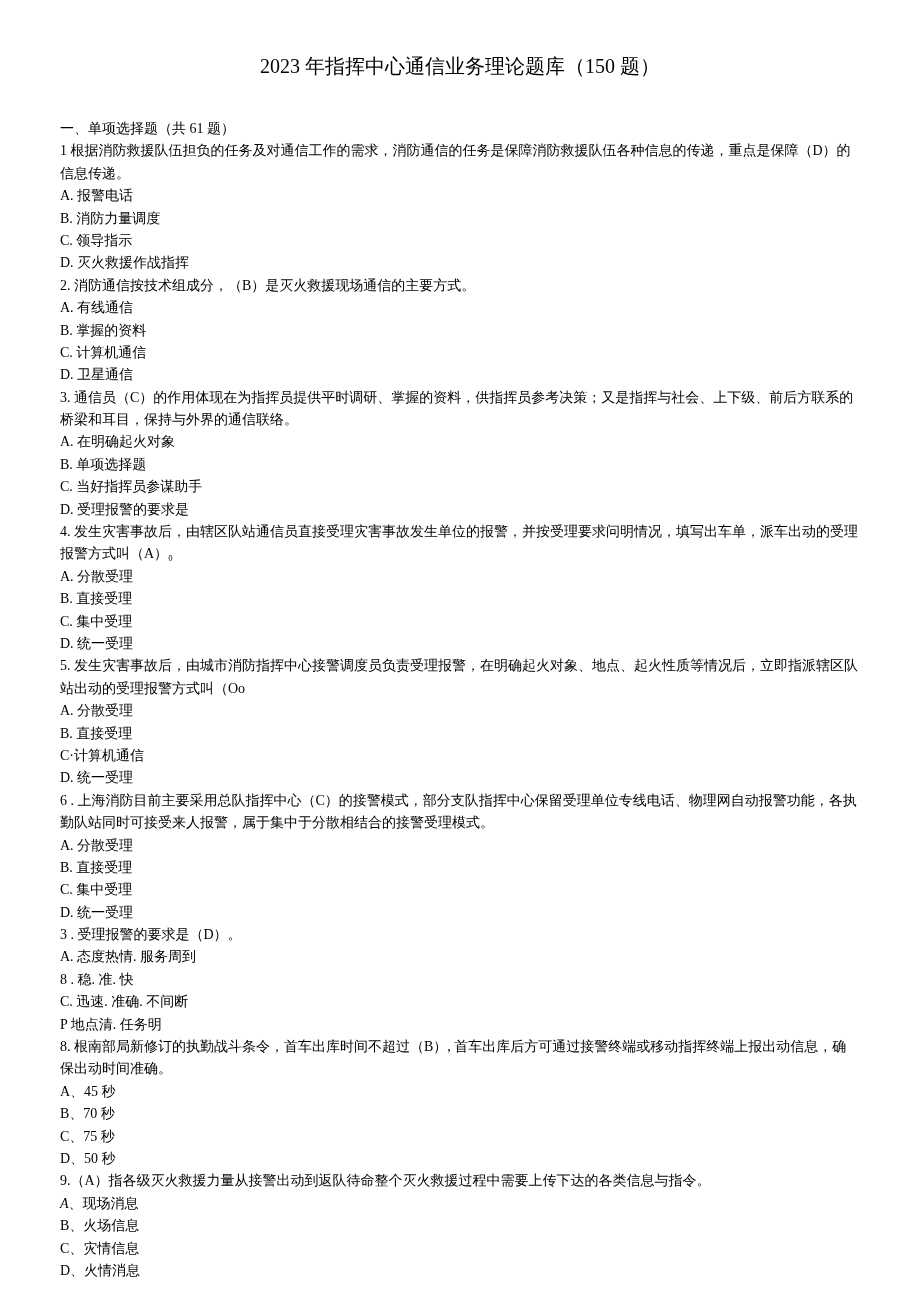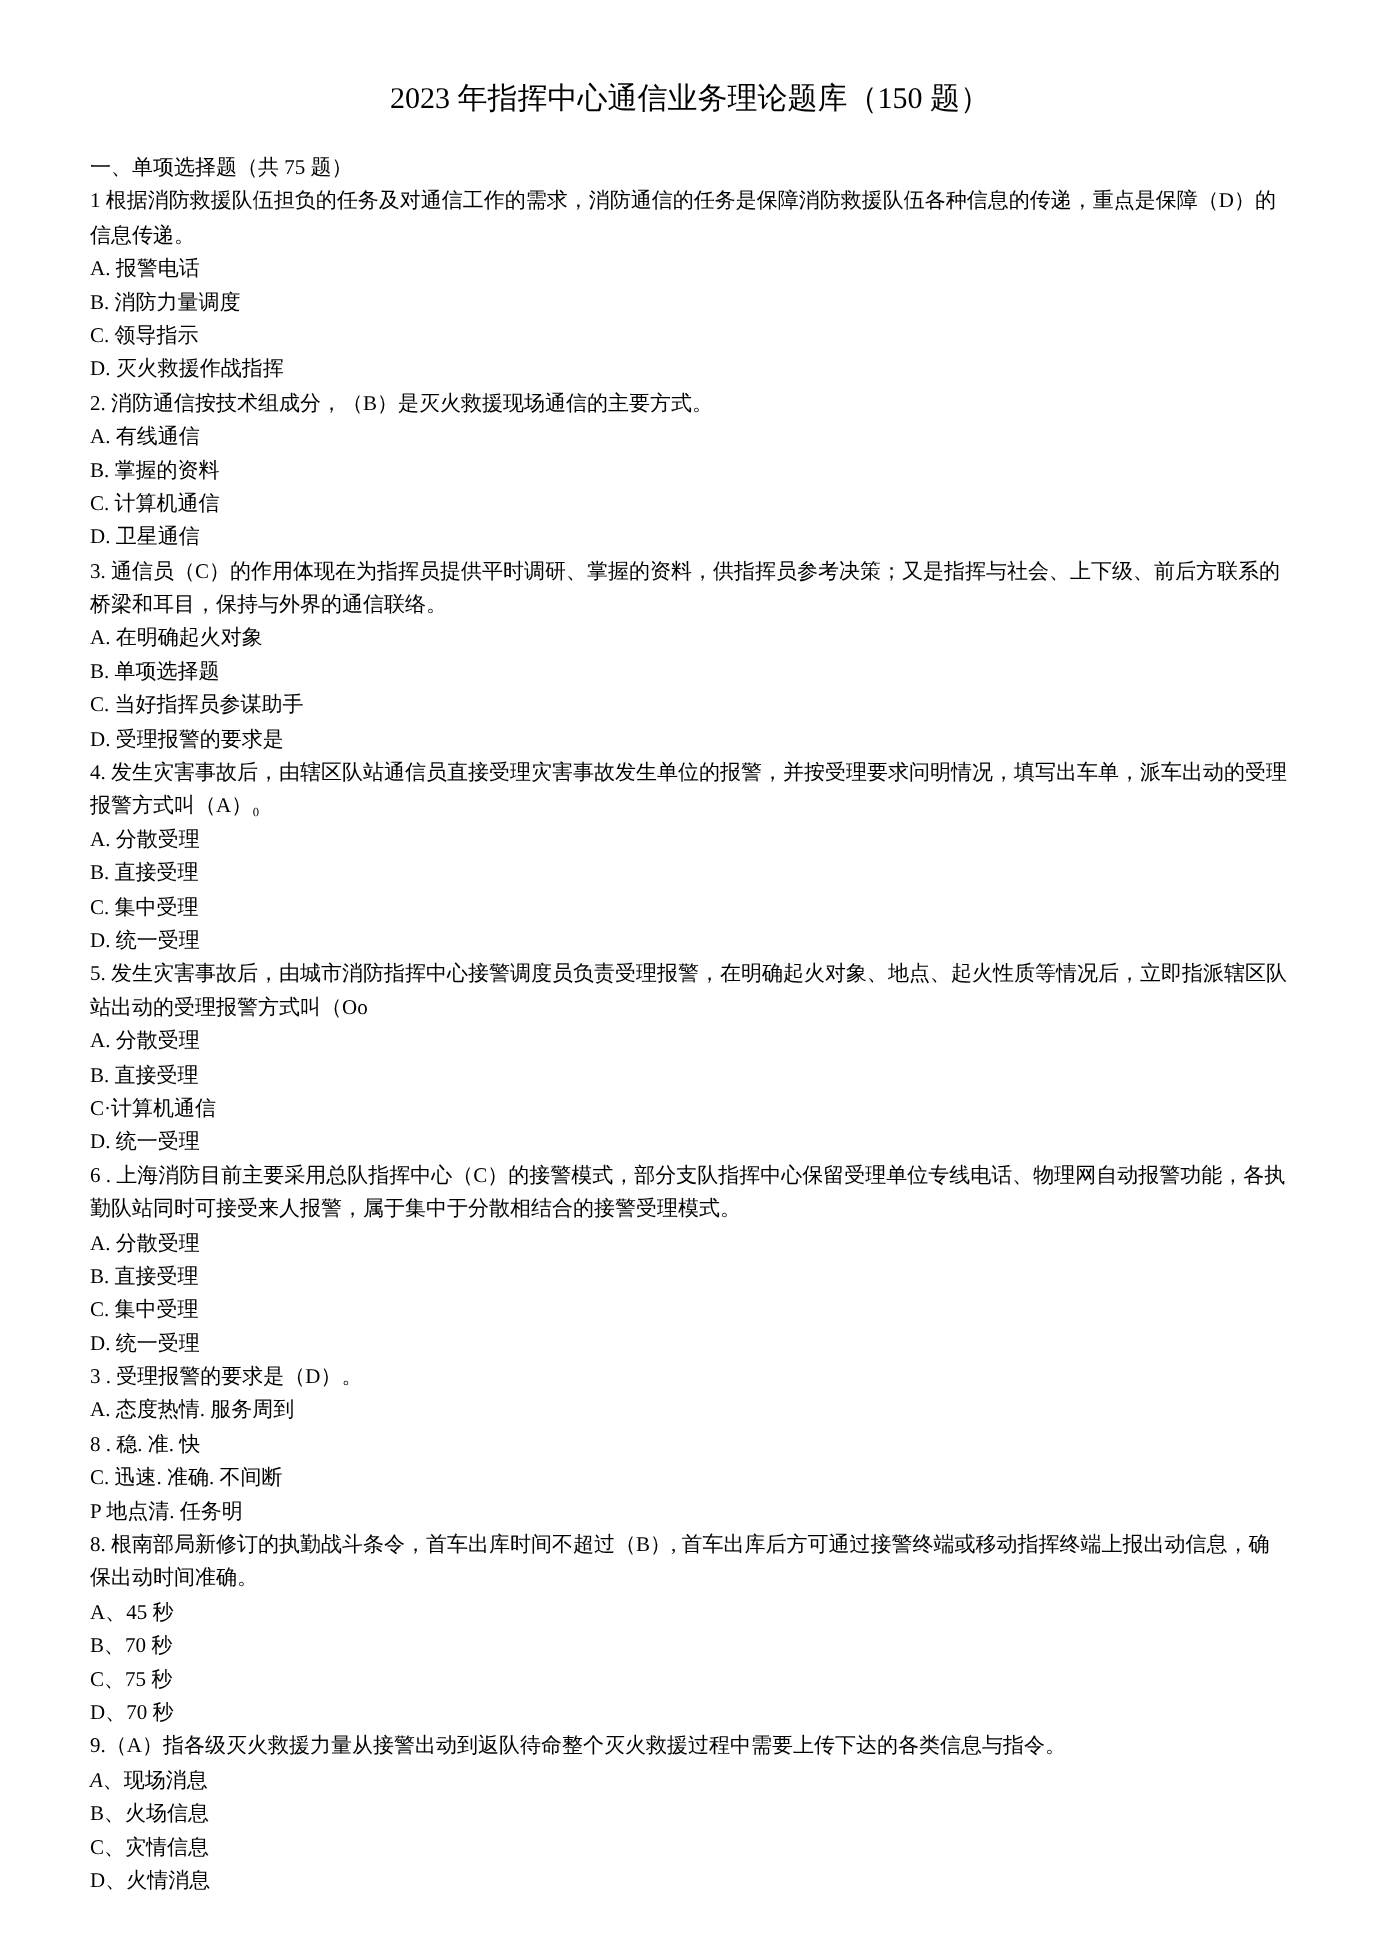--- a/index.html
+++ b/index.html
@@ -10,40 +10,40 @@
     background: #fff;
     margin: 0;
     padding: 50px 60px;
     width: 920px;
     box-sizing: border-box;
   }
   .title {
     text-align: center;
     font-size: 20px;
     font-weight: normal;
-    margin-bottom: 20px;
+    margin-bottom: 36px;
     font-family: "SimSun", "宋体", serif;
   }
   .section-header {
     margin-top: 8px;
   }
   .line {
     margin: 0;
     padding: 0;
   }
   .italic {
     font-style: italic;
   }
 </style>
 </head>
 <body>
 
 <div class="title">2023 年指挥中心通信业务理论题库（150 题）</div>
 
-<div class="section-header line">一、单项选择题（共 75 题）</div>
+<div class="section-header line">一、单项选择题（共 61 题）</div>
 
 <div class="line">1 根据消防救援队伍担负的任务及对通信工作的需求，消防通信的任务是保障消防救援队伍各种信息的传递，重点是保障（D）的信息传递。</div>
 <div class="line">A. 报警电话</div>
 <div class="line">B. 消防力量调度</div>
 <div class="line">C. 领导指示</div>
 <div class="line">D. 灭火救援作战指挥</div>
 
 <div class="line">2. 消防通信按技术组成分，（B）是灭火救援现场通信的主要方式。</div>
 <div class="line">A. 有线通信</div>
 <div class="line">B. 掌握的资料</div>
@@ -77,19 +77,19 @@
 <div class="line">3 . 受理报警的要求是（D）。</div>
 <div class="line">A. 态度热情. 服务周到</div>
 <div class="line">8 . 稳. 准. 快</div>
 <div class="line">C. 迅速. 准确. 不间断</div>
 <div class="line">P 地点清. 任务明</div>
 
 <div class="line">8. 根南部局新修订的执勤战斗条令，首车出库时间不超过（B）, 首车出库后方可通过接警终端或移动指挥终端上报出动信息，确保出动时间准确。</div>
 <div class="line">A、45 秒</div>
 <div class="line">B、70 秒</div>
 <div class="line">C、75 秒</div>
-<div class="line">D、70 秒</div>
+<div class="line">D、50 秒</div>
 
 <div class="line">9.（A）指各级灭火救援力量从接警出动到返队待命整个灭火救援过程中需要上传下达的各类信息与指令。</div>
 <div class="line"><span class="italic">A</span><span>、现场消息</span></div>
 <div class="line">B、火场信息</div>
 <div class="line">C、灾情信息</div>
 <div class="line">D、火情消息</div>
 
 </body></html>

